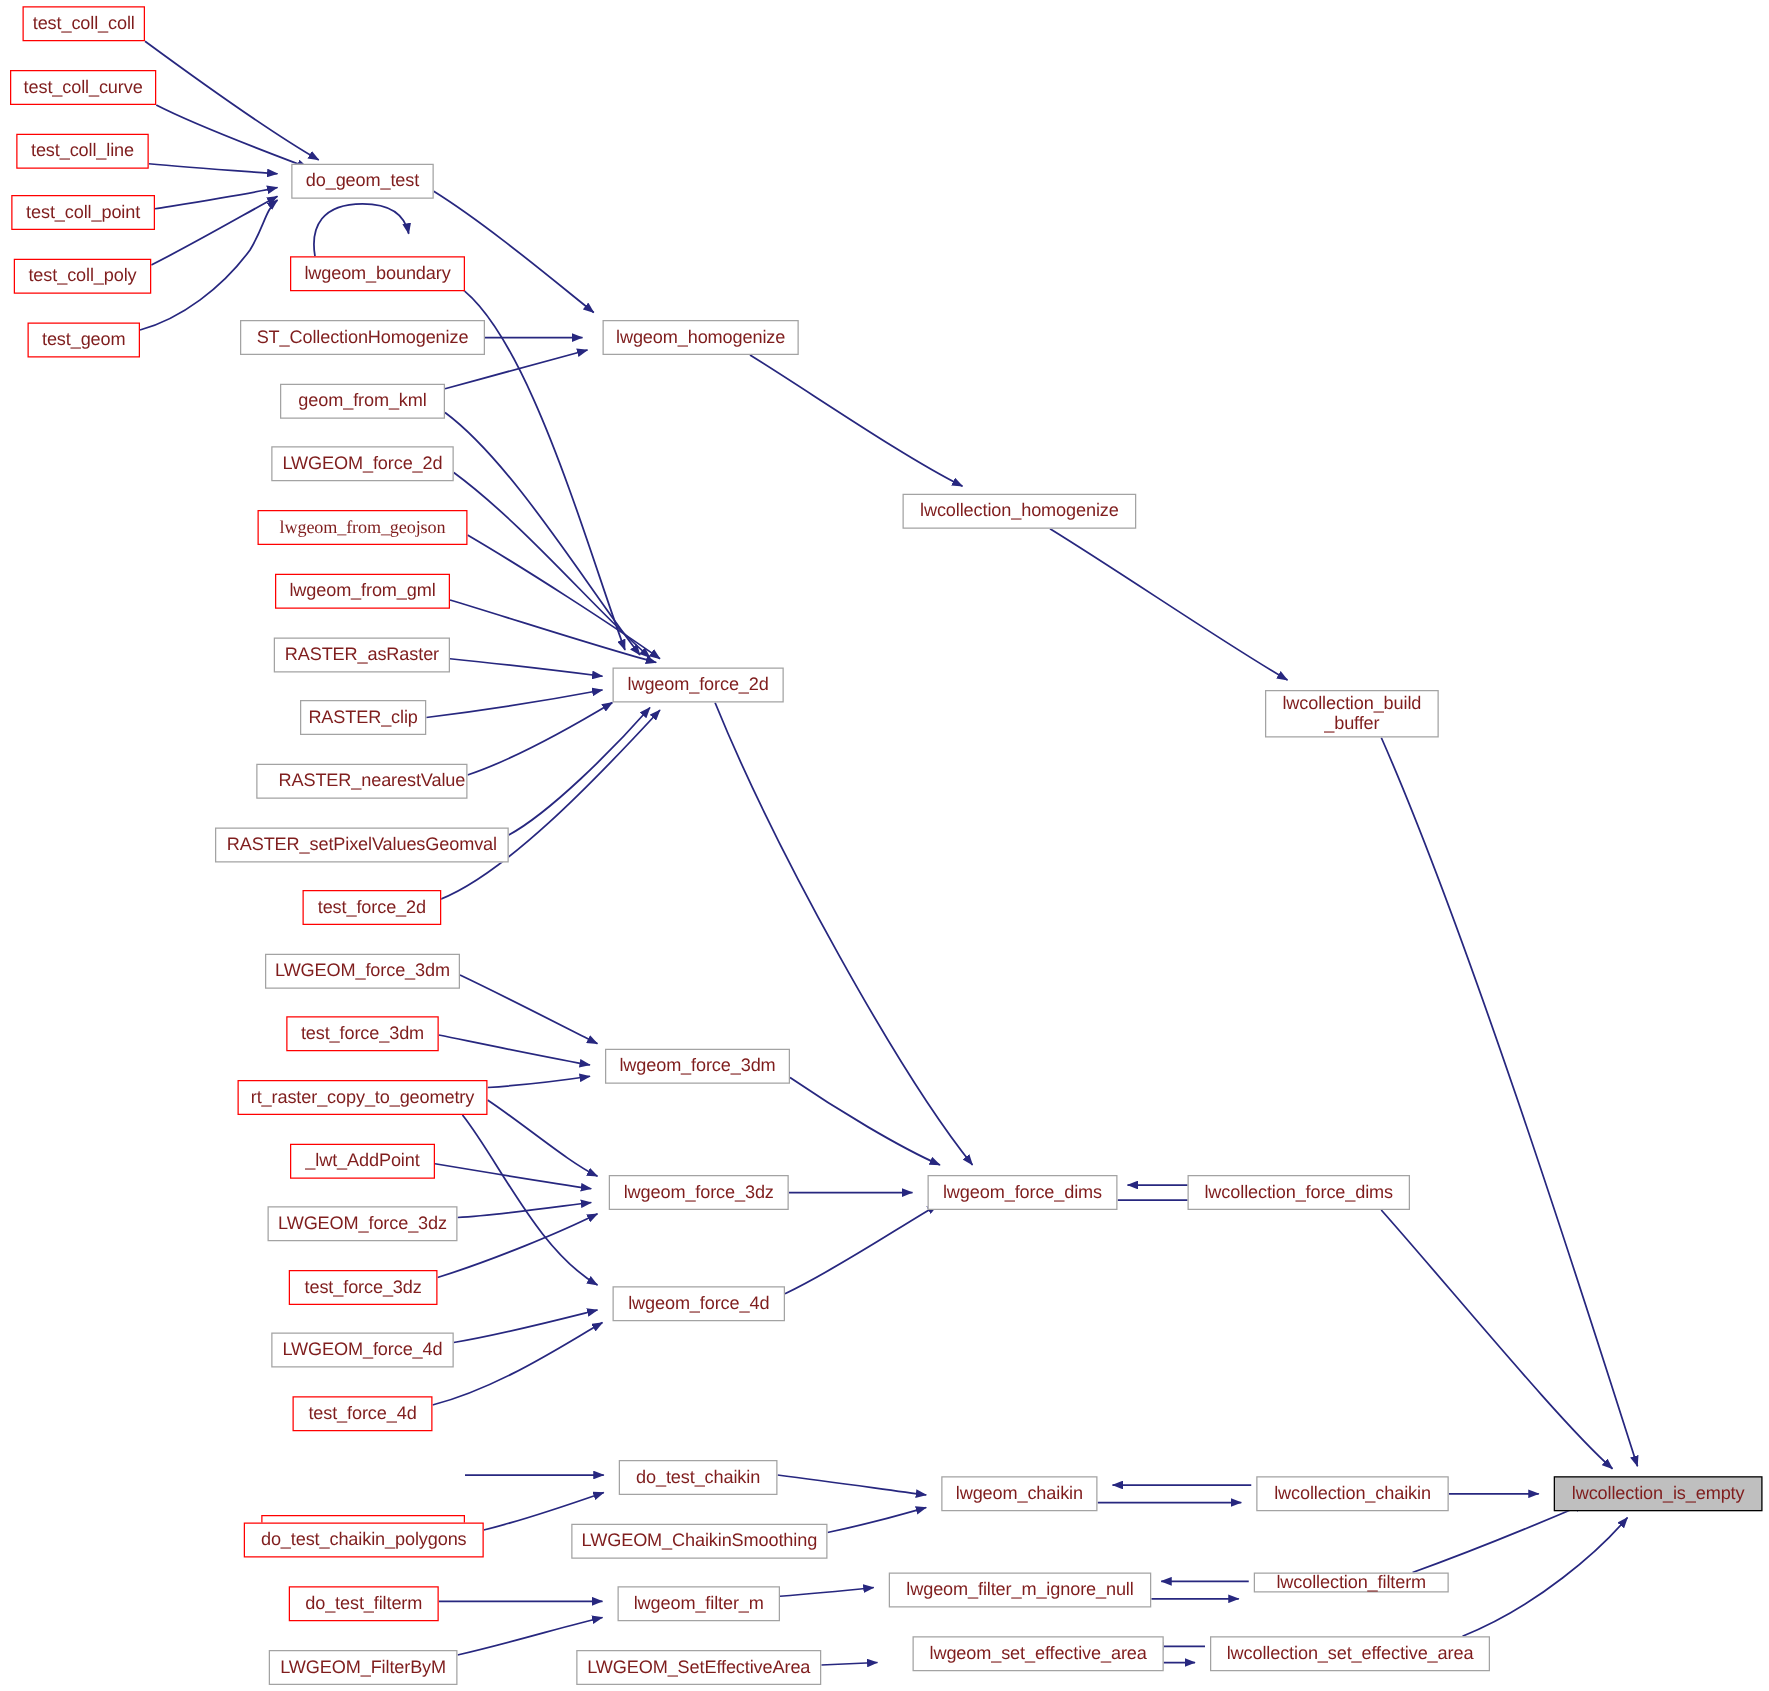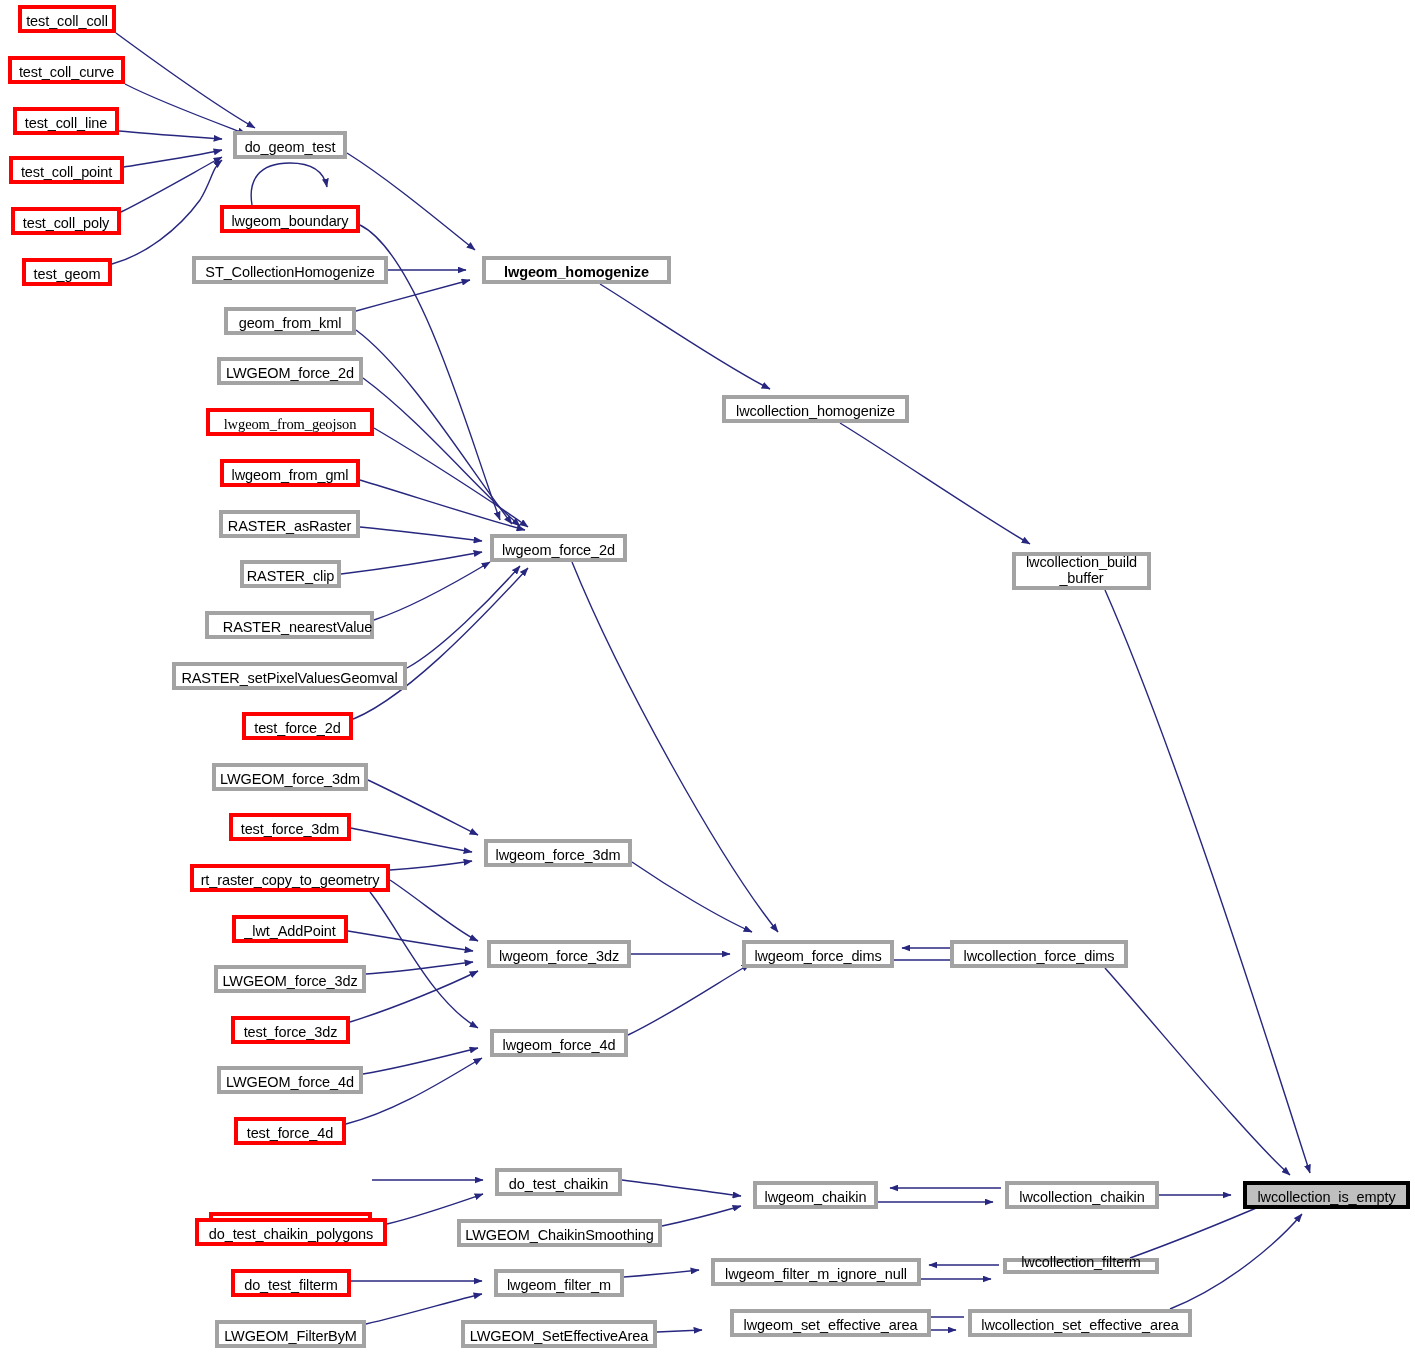--- a/index.html
+++ b/index.html
@@ -20,26 +20,26 @@
     left: 0;
     top: 0;
     width: 1415px;
     height: 1353px;
     pointer-events: none;
   }
   .node {
     position: absolute;
     box-sizing: border-box;
     display: flex;
-    align-items: flex-end;
+    align-items: center;
     justify-content: center;
     text-align: center;
     background: #ffffff;
-    border: 4px solid #a3a3a3;
-    color: #000000;
+    border: 1px solid #a3a3a3;
+    color: #7f1d1d;
     font-size: 14.5px;
     line-height: 1.12;
     white-space: pre;
     letter-spacing: -0.1px;
     z-index: 5;
   }
   .node.red {
     border-color: #ff0000;
   }
   .node.highlight {
@@ -122,23 +122,23 @@
       </g>
   </svg>
   <div id="node-layer">
       <div class="node red" style="left: 18px; top: 5px; width: 98px; height: 28px;"><span class="nlabel">test_coll_coll</span></div>
       <div class="node red" style="left: 8px; top: 56px; width: 117px; height: 28px;"><span class="nlabel">test_coll_curve</span></div>
       <div class="node red" style="left: 13px; top: 107px; width: 106px; height: 28px;"><span class="nlabel">test_coll_line</span></div>
       <div class="node red" style="left: 9px; top: 156px; width: 115px; height: 28px;"><span class="nlabel">test_coll_point</span></div>
       <div class="node red" style="left: 11px; top: 207px; width: 110px; height: 28px;"><span class="nlabel">test_coll_poly</span></div>
       <div class="node red" style="left: 22px; top: 258px; width: 90px; height: 28px;"><span class="nlabel">test_geom</span></div>
       <div class="node" style="left: 233px; top: 131px; width: 114px; height: 28px;"><span class="nlabel">do_geom_test</span></div>
-      <div class="node red" style="left: 220px; top: 205px; width: 140px; height: 28px;"><span class="nlabel">lwgeom_boundary</span></div>
+      <div class="node red" style="left: 232px; top: 205px; width: 140px; height: 28px;"><span class="nlabel">lwgeom_boundary</span></div>
       <div class="node" style="left: 192px; top: 256px; width: 196px; height: 28px;"><span class="nlabel">ST_CollectionHomogenize</span></div>
-      <div class="node" style="left: 482px; top: 256px; width: 189px; height: 28px; font-weight: bold;"><span class="nlabel">lwgeom_homogenize</span></div>
+      <div class="node" style="left: 482px; top: 256px; width: 157px; height: 28px;"><span class="nlabel">lwgeom_homogenize</span></div>
       <div class="node" style="left: 224px; top: 307px; width: 132px; height: 28px;"><span class="nlabel">geom_from_kml</span></div>
       <div class="node" style="left: 217px; top: 357px; width: 146px; height: 28px;"><span class="nlabel">LWGEOM_force_2d</span></div>
       <div class="node red" style="left: 206px; top: 408px; width: 168px; height: 28px; font-family: Liberation Serif, serif;"><span class="nlabel">lwgeom_from_geojson</span></div>
       <div class="node red" style="left: 220px; top: 459px; width: 140px; height: 28px;"><span class="nlabel">lwgeom_from_gml</span></div>
       <div class="node" style="left: 219px; top: 510px; width: 141px; height: 28px;"><span class="nlabel">RASTER_asRaster</span></div>
       <div class="node" style="left: 240px; top: 560px; width: 101px; height: 28px;"><span class="nlabel">RASTER_clip</span></div>
       <div class="node" style="left: 490px; top: 534px; width: 137px; height: 28px;"><span class="nlabel">lwgeom_force_2d</span></div>
       <div class="node" style="left: 205px; top: 611px; width: 169px; height: 28px; padding-left: 16px;"><span class="nlabel">RASTER_nearestValue</span></div>
       <div class="node" style="left: 172px; top: 662px; width: 235px; height: 28px;"><span class="nlabel">RASTER_setPixelValuesGeomval</span></div>
       <div class="node red" style="left: 242px; top: 712px; width: 111px; height: 28px;"><span class="nlabel">test_force_2d</span></div>

